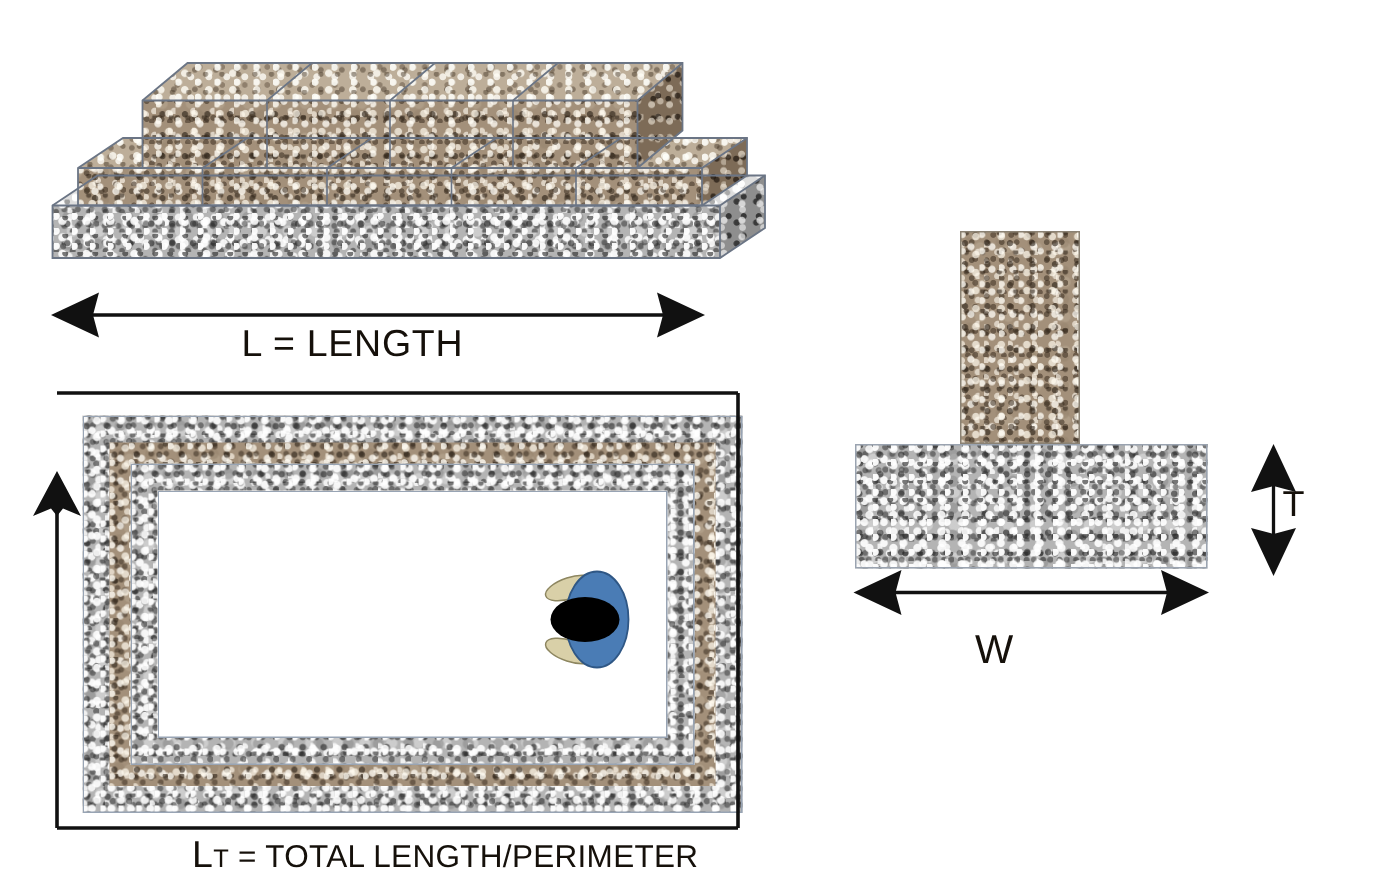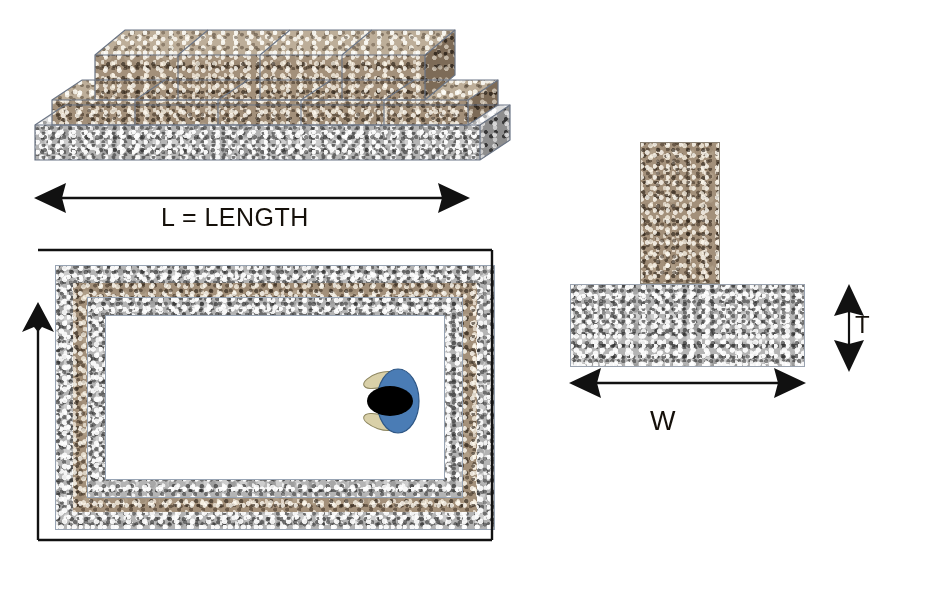--- a/index.html
+++ b/index.html
@@ -12,21 +12,21 @@
     width: 930px;
     height: 596px;
     position: relative;
     overflow: hidden;
     font-family: "Liberation Sans", sans-serif;
     color: #1a1208;
   }
 
   .stage {
     position: absolute;
-    left: 0; top: 0;
+    left: 0; top: 12px;
     width: 930px; height: 508px;
   }
 
   
   .abs { position: absolute; }
 
   
   .label {
     position: absolute;
     font-family: "Liberation Sans", sans-serif;
@@ -289,20 +289,23 @@
       <g fill="none" stroke="#111111" stroke-width="2.4">
         <line x1="38" y1="10" x2="492" y2="10"></line>
         <line x1="492" y1="10" x2="492" y2="300"></line>
         <line x1="492" y1="300" x2="38" y2="300"></line>
         <line x1="38" y1="300" x2="38" y2="80"></line>
       </g>
       <polygon points="38,62 22,92 34,87 38,92 42,87 54,92" fill="#111111"></polygon>
     </svg>
   </div>
 
+  <div class="label label-LT" style="left:128px; top:546px;">
+    <span class="big">L</span><span class="sub">T</span><span> = </span><span>TOTAL LENGTH/PERIMETER</span>
+  </div>
 
   <div id="section-wrap">
 
     <div class="tex tex-block-face abs" style="left:95px; top:22px; width:80px; height:142px; box-shadow: inset 0 0 0 1px #8a8173;"></div>
 
     <div class="tex tex-conc-face abs" style="left:25px; top:164px; width:235px; height:83px; box-shadow: inset 0 0 0 1px #9aa3b0;"></div>
 
     <svg class="abs" style="left:0; top:0;" width="385" height="330">
       <line x1="42" y1="263" x2="243" y2="263" stroke="#111111" stroke-width="2.4"></line>
       <polygon points="24,263 56,248 52,263 56,278" fill="#111111"></polygon>

